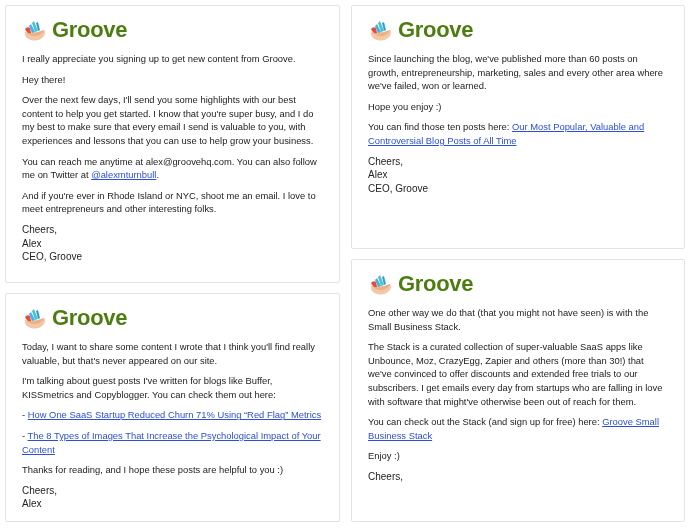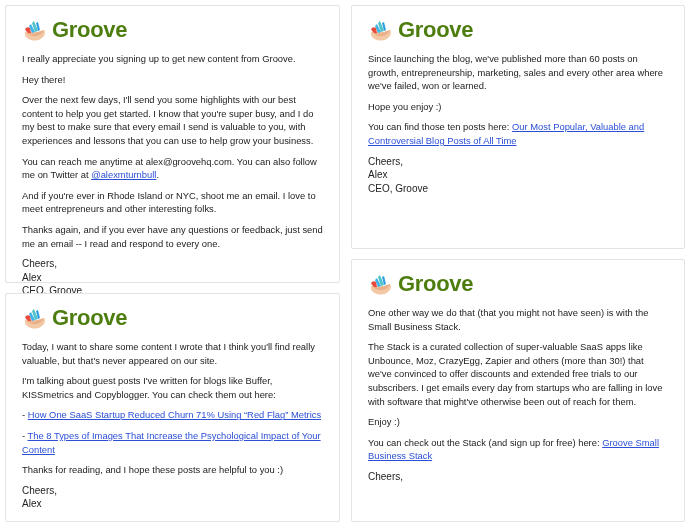--- a/index.html
+++ b/index.html
@@ -51,21 +51,20 @@
       </svg>
       <span class="logo-text">Groove</span>
     </div>
     <p class="para">I really appreciate you signing up to get new content from Groove.</p>
     <p class="para">Hey there!</p>
     <p class="para">Over the next few days, I'll send you some highlights with our best content to help you get started. I know that you're super busy, and I do my best to make sure that every email I send is valuable to you, with experiences and lessons that you can use to help grow your business.</p>
     <p class="para">
       <span>You can reach me anytime at alex@groovehq.com. You can also follow me on Twitter at </span><a class="link">@alexmturnbull</a><span>.</span>
     </p>
     <p class="para">And if you're ever in Rhode Island or NYC, shoot me an email. I love to meet entrepreneurs and other interesting folks.</p>
-    <p class="para">Thanks again, and if you ever have any questions or feedback, just send me an email -- I read and respond to every one.</p>
     <div class="sig">
       <div>Cheers,</div>
       <div>Alex</div>
       <div>CEO, Groove</div>
     </div>
   </div>
 
   <div class="card" id="card-2">
     <div class="logo-row">
       <svg viewBox="0 0 26 24">
@@ -125,23 +124,23 @@
         <path d="M4 14 Q9 17 16 14 L22 12 Q21 16 15 18 Q8 19 4 14Z" fill="#e9b089"></path>
         <path d="M9 6 L13 14 L10 15 L7 8 Z" fill="#3fb4e8"></path>
         <path d="M12 3 L16 13 L13 14 L10 5 Z" fill="#4fc3c8"></path>
         <path d="M16 4 L18 12 L16 13 L14 5 Z" fill="#2f9fe0"></path>
         <path d="M3 11 Q5 8 8 10 L9 15 Q5 16 3 11Z" fill="#e84a3c"></path>
       </svg>
       <span class="logo-text">Groove</span>
     </div>
     <p class="para">One other way we do that (that you might not have seen) is with the Small Business Stack.</p>
     <p class="para">The Stack is a curated collection of super-valuable SaaS apps like Unbounce, Moz, CrazyEgg, Zapier and others (more than 30!) that we've convinced to offer discounts and extended free trials to our subscribers. I get emails every day from startups who are falling in love with software that might've otherwise been out of reach for them.</p>
-    <p class="para">Enjoy :)</p>
     <p class="para">
       <span>You can check out the Stack (and sign up for free) here: </span><a class="link">Groove Small Business Stack</a>
     </p>
+    <p class="para">Enjoy :)</p>
     <div class="sig">
       <div>Cheers,</div>
 
     </div>
   </div>
 
 </div>
 
 </body></html>

